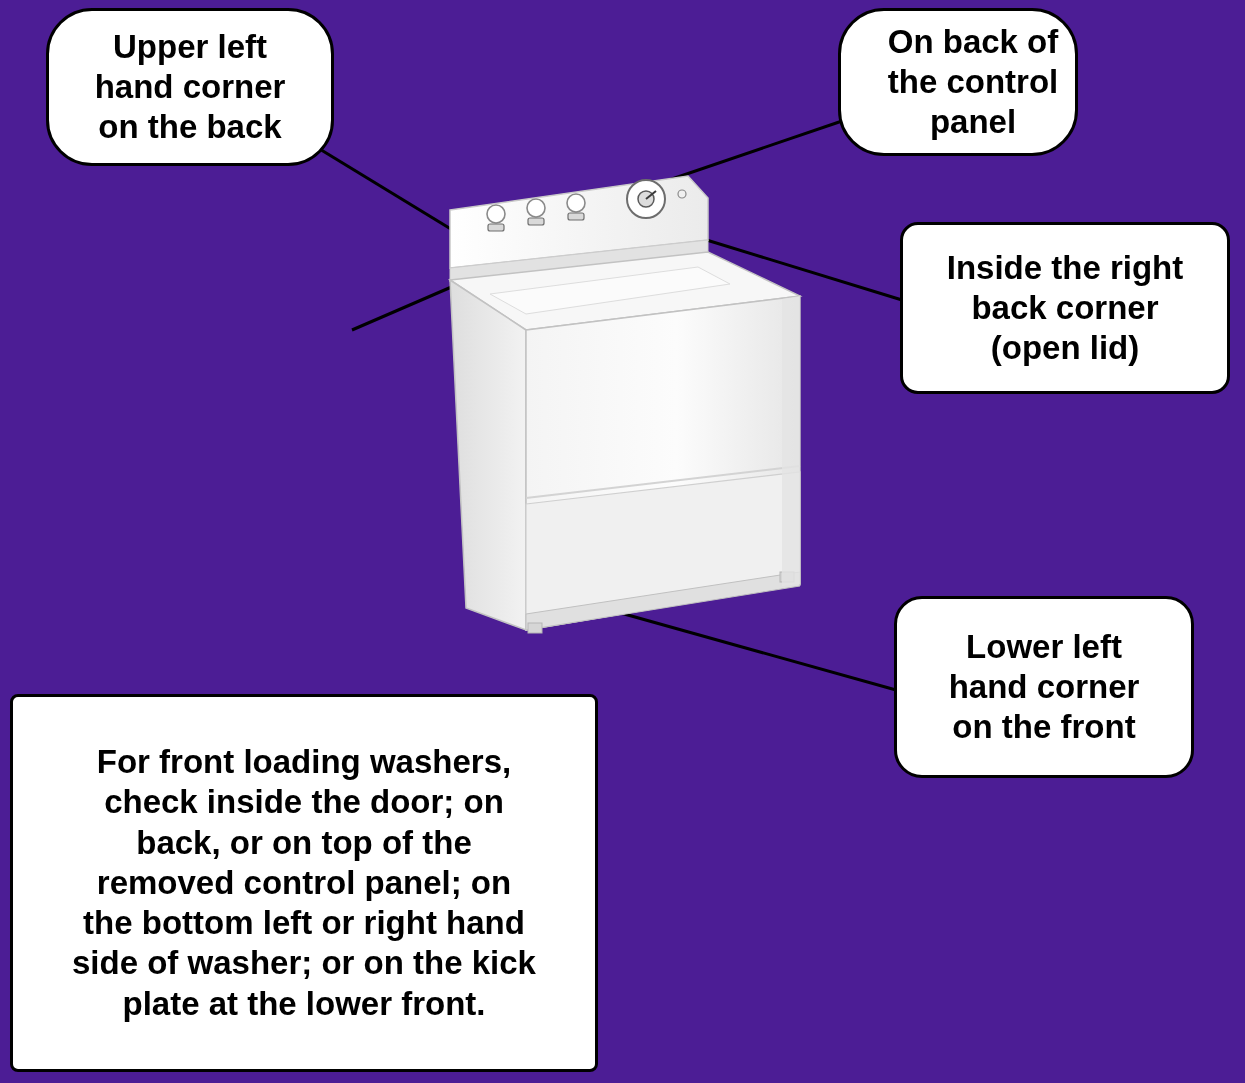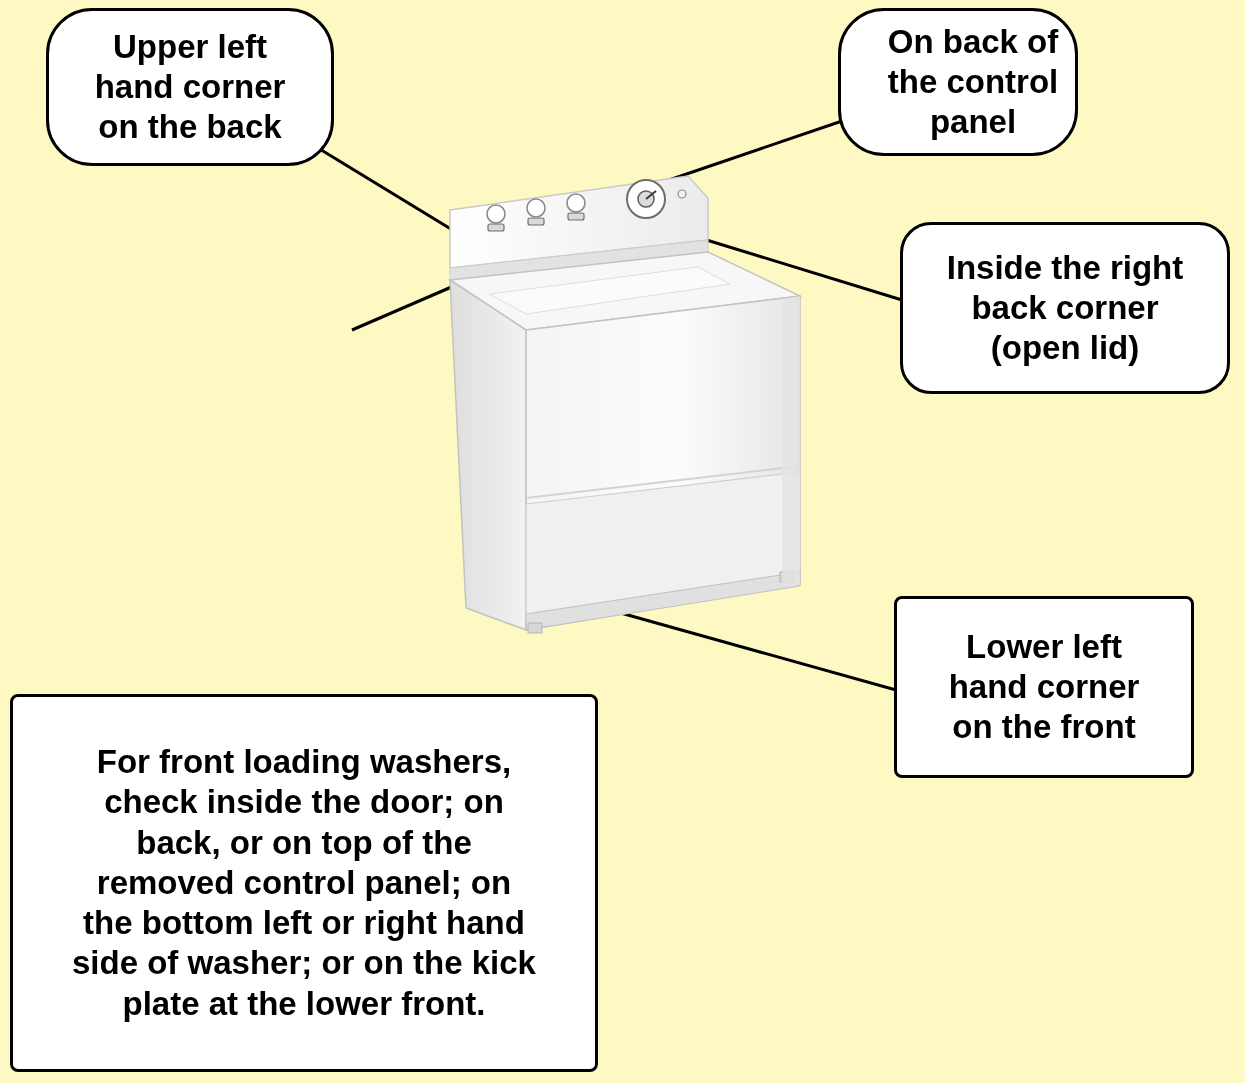--- a/index.html
+++ b/index.html
@@ -4,21 +4,21 @@
 <style>
   html, body {
     margin: 0;
     padding: 0;
     background: #ffffff;
   }
   #stage {
     position: relative;
     width: 1245px;
     height: 1083px;
-    background: #fef9c3;
+    background: #4c1d95;
     overflow: hidden;
     font-family: "Liberation Sans", sans-serif;
   }
   .callout {
     position: absolute;
     box-sizing: border-box;
     border: 3px solid #000000;
     background: #ffffff;
     display: flex;
     align-items: center;
@@ -43,25 +43,25 @@
   #c-control-panel {
     left: 838px; top: 8px; width: 240px; height: 148px;
     border-radius: 46px; font-size: 33px; padding-left: 30px;
   }
   #c-under-lid {
     left: 33px; top: 298px; width: 326px; height: 96px;
     border-radius: 48px; font-size: 33px;
   }
   #c-right-back {
     left: 900px; top: 222px; width: 330px; height: 172px;
-    border-radius: 31px; font-size: 33px;
+    border-radius: 18px; font-size: 33px;
   }
   #c-lower-left {
     left: 894px; top: 596px; width: 300px; height: 182px;
-    border-radius: 8px; font-size: 33px;
+    border-radius: 28px; font-size: 33px;
   }
   #c-front-loading {
     left: 10px; top: 694px; width: 588px; height: 378px;
     border-radius: 8px; font-size: 33px;
   }
 
   
   #lines {
     position: absolute;
     left: 0; top: 0;

